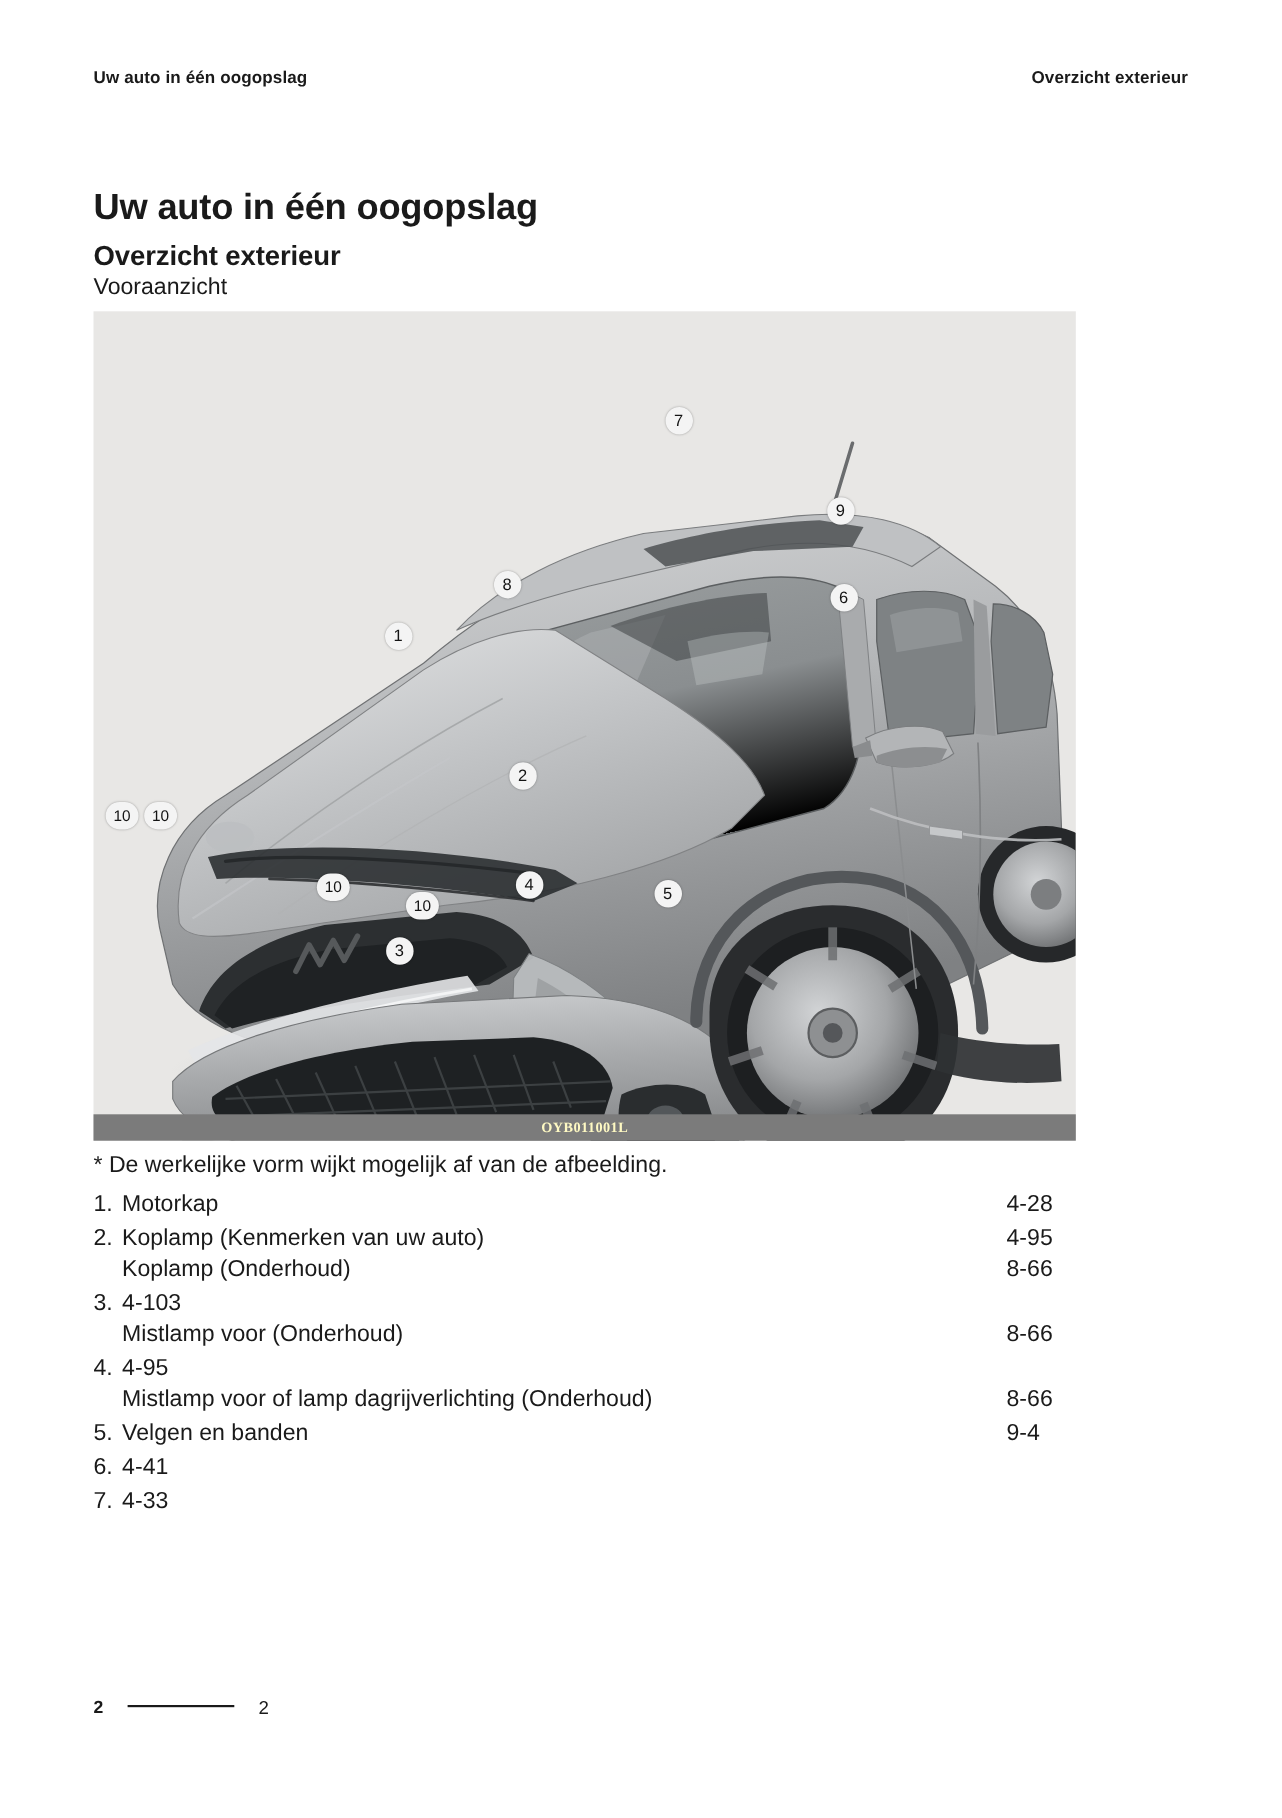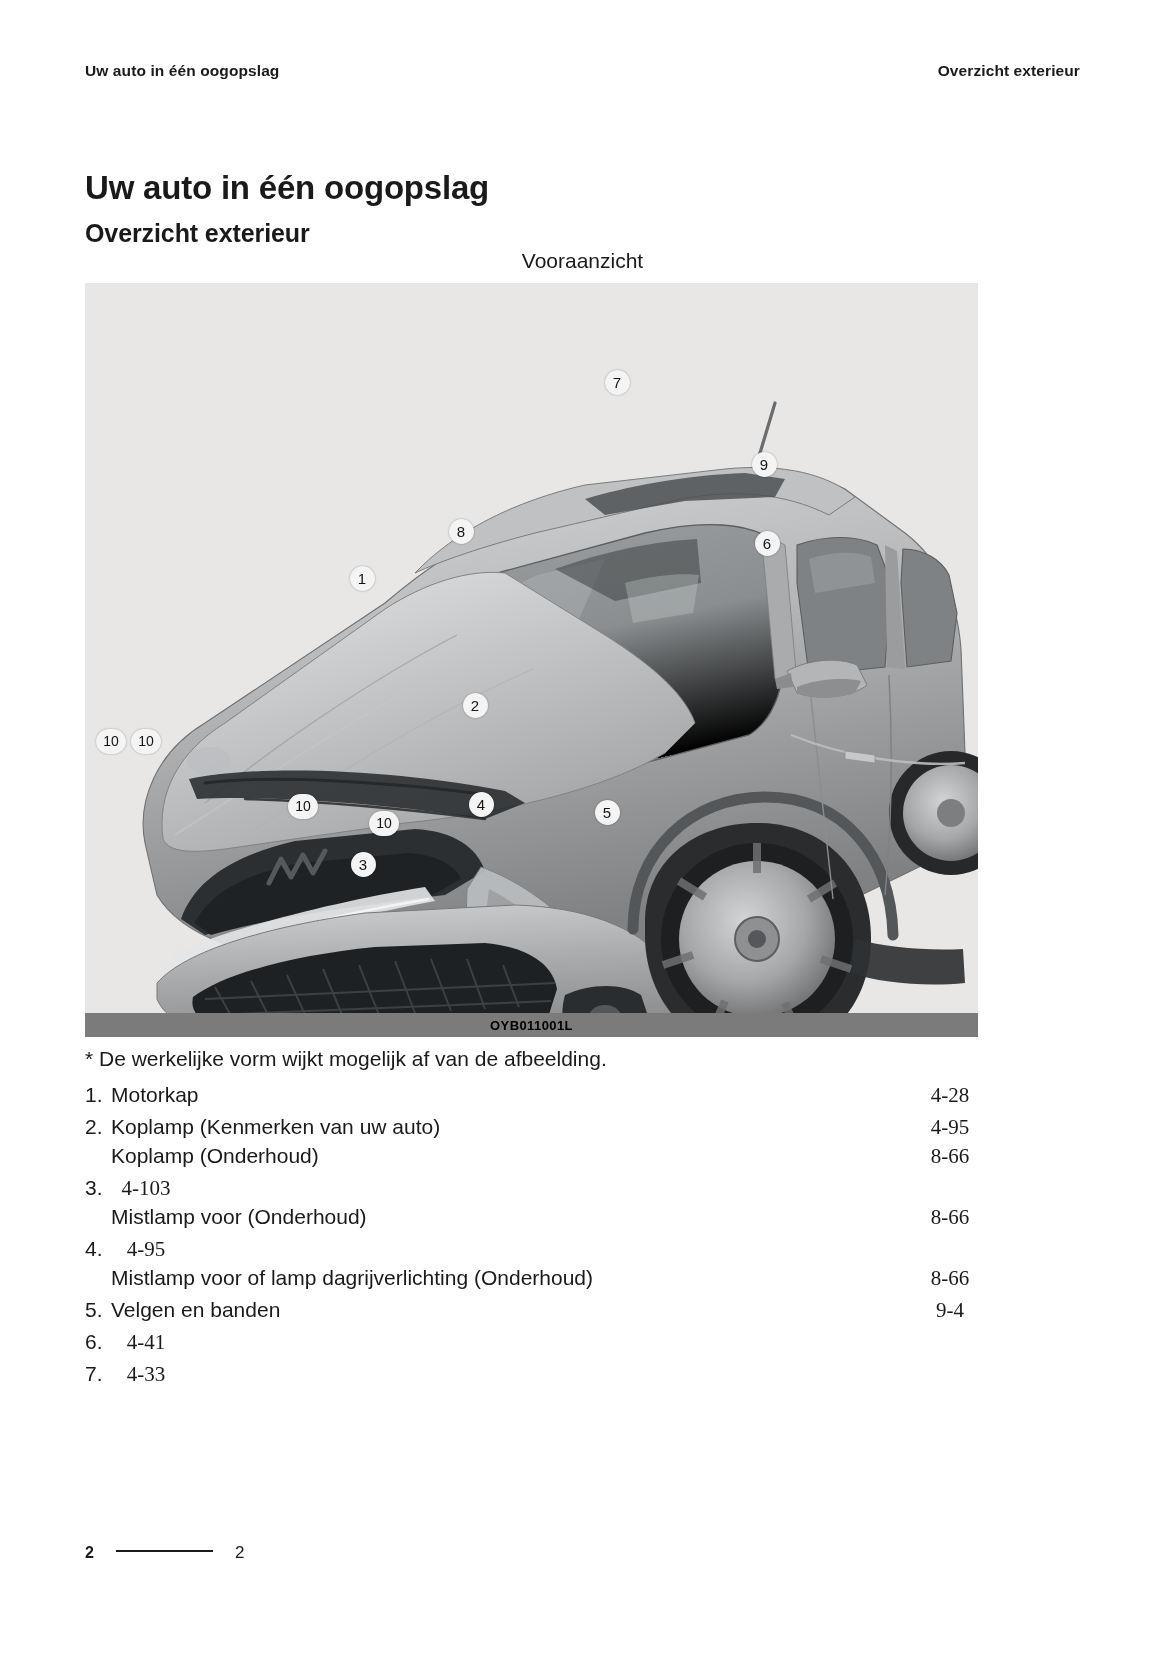--- a/index.html
+++ b/index.html
@@ -25,40 +25,40 @@
   .chapter-title {
     position:absolute; left:85px; top:147px;
     font-size:33px; font-weight:bold; letter-spacing:-0.2px;
   }
   .section-title {
     position:absolute; left:85px; top:198px;
     font-size:25px; font-weight:bold; letter-spacing:-0.1px;
   }
   .figure-caption {
     position:absolute; left:85px; top:249px; width:995px;
-    text-align:center; font-size:21px; font-weight:400;
+    font-size:21px; font-weight:400;
   }
 
   
   .figure-panel {
     position:absolute; left:85px; top:283px;
     width:893px; height:754px;
     background:#e8e7e5;
     overflow:hidden;
   }
   .figure-stage { position:absolute; inset:0; }
 
   .image-id-bar {
     position:absolute; left:85px; top:1013px;
     width:893px; height:24px;
     background:#7b7b7b;
     display:flex; align-items:center; justify-content:center;
   }
   .image-id-bar span {
-    color:#000000; font-size:13px; font-weight:bold; letter-spacing:0.4px;
+    color:#fef9c3; font-size:13px; font-weight:bold; letter-spacing:0.4px;font-family:Liberation Serif, serif;
   }
 
   
   .callout {
     position:absolute;
     background:#f4f4f4;
     color:#141414;
     border-radius:50%;
     display:flex; align-items:center; justify-content:center;
     font-size:15px; font-weight:500;
@@ -80,21 +80,21 @@
     display:flex; align-items:baseline;
     font-size:21px;
     margin-bottom:7px;
   }
   .part-row.sub { margin-top:-3px; }
   .part-num {
     width:26px; flex:0 0 26px; text-align:left;
   }
   .part-num.blank { visibility:hidden; }
   .part-label { flex:1 1 auto; }
-  .part-page { flex:0 0 auto; text-align:center; min-width:70px;font-family:Liberation Serif, serif; }
+  .part-page { flex:0 0 auto; text-align:left; min-width:70px; }
 
   
   .page-footer {
     position:absolute; left:85px; top:1543px;
     display:flex; align-items:center; gap:0;
   }
   .folio-bold { font-size:16px; font-weight:bold; }
   .folio-rule {
     display:inline-block; width:97px; height:1.5px;
     background:#1a1a1a; margin:0 22px 4px 22px;

